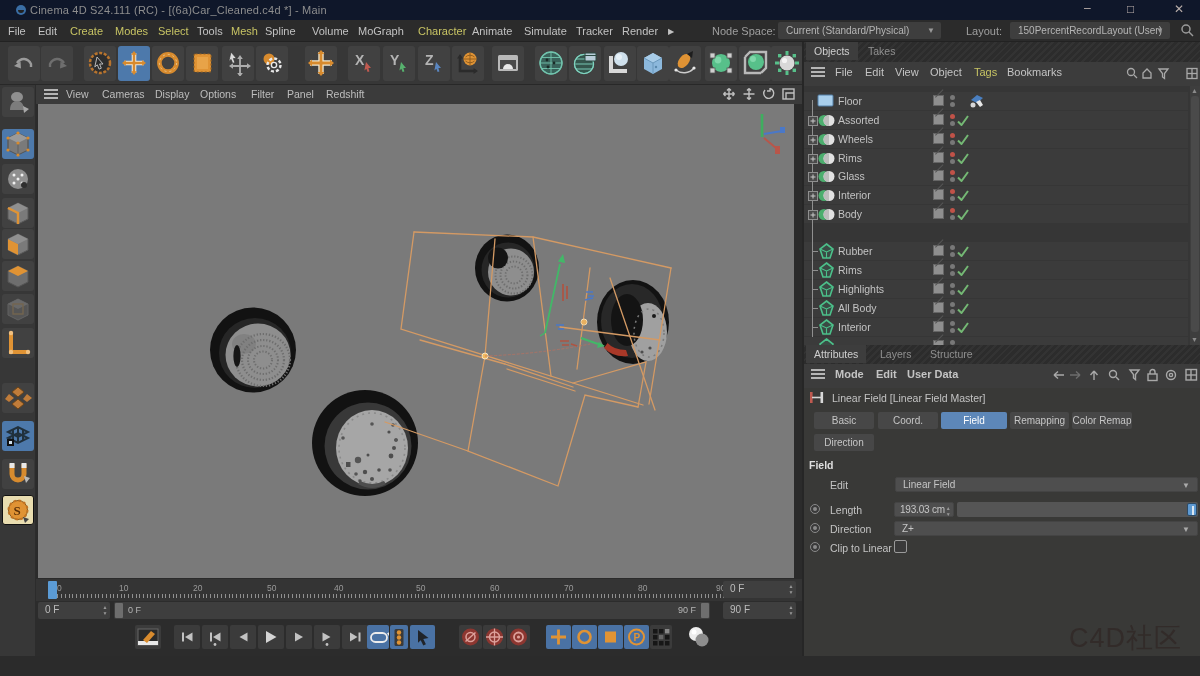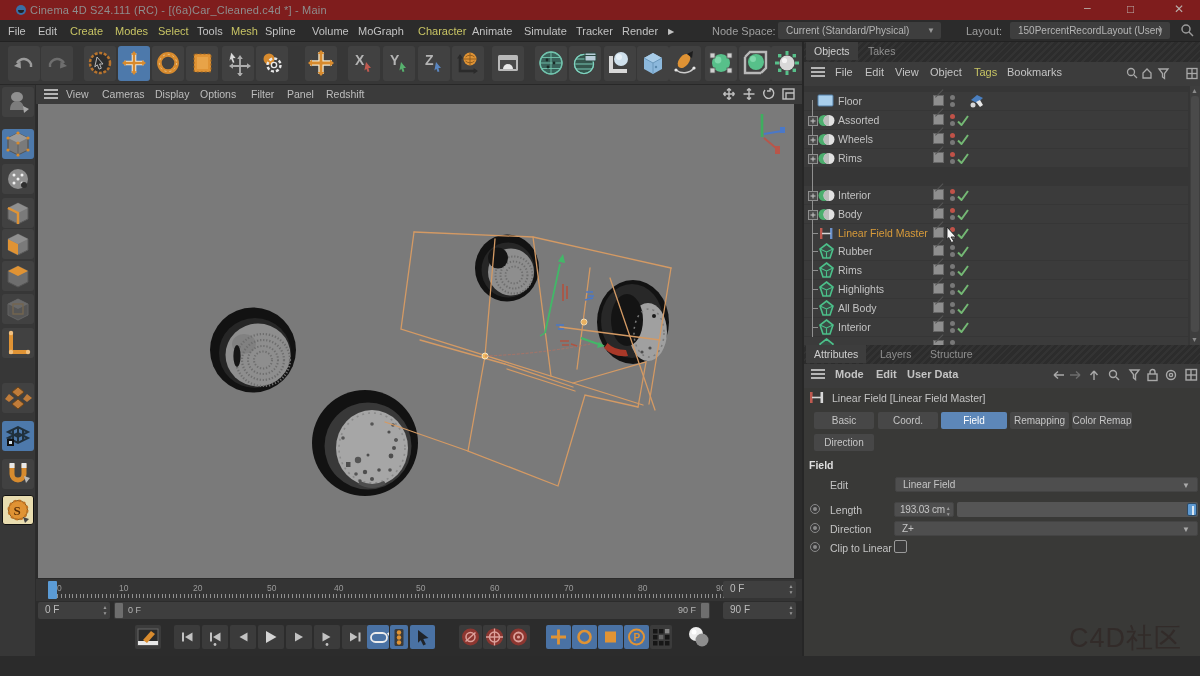--- a/index.html
+++ b/index.html
@@ -1,20 +1,20 @@
 <!DOCTYPE html>
 <html><head><meta charset="utf-8">
 <style>
 *{margin:0;padding:0;box-sizing:border-box}
 html,body{width:1200px;height:676px;overflow:hidden;background:#2b2b2b;
  font-family:"Liberation Sans",sans-serif;}
 .abs{position:absolute}
 #stage{position:relative;width:1200px;height:676px}
 
-#titlebar{left:0;top:0;width:1200px;height:20px;background:#7f1d1d;color:#8e8e8e;font-size:11px}
+#titlebar{left:0;top:0;width:1200px;height:20px;background:#0f172a;color:#8e8e8e;font-size:11px}
 #titlebar .ttext{position:absolute;left:30px;top:4px;letter-spacing:.2px}
 .winbtn{position:absolute;top:2px;color:#b9aeaa;font-size:12px}
 
 #menubar{left:0;top:20px;width:1200px;height:22px;background:#2b2b2b;color:#c2c2c2;font-size:11px;border-bottom:1px solid #222}
 #menubar span.mi{position:absolute;top:5px}
 .ylw{color:#c8c464}
 .mdrop{position:absolute;top:2px;height:17px;background:#3e3e3e;border-radius:2px;color:#b5b5b5;font-size:10px;line-height:17px;padding-left:8px}
 .mdrop .dn{position:absolute;right:6px;top:0px;font-size:8px;color:#999}
 
 #toolbar{left:0;top:42px;width:802px;height:43px;background:#373737;border-bottom:1px solid #282828}
@@ -620,20 +620,38 @@
             <path d="M11 3 a5.5 5.5 0 0 0 0 11" fill="#bdbdbd"></path>
           </svg>
    <span class="nm">Rims</span>
           <div class="vbox"></div>
    <div class="dot" style="top:3px;background:#c05248"></div>
           <div class="dot" style="top:10px"></div>
    <svg class="chk" style="position:absolute;left:152px;top:3px" width="13" height="12">
             <path d="M2 7.5 l3.5 3.5 l6.5 -9" stroke="#74b874" stroke-width="2" fill="none"></path>
           </svg>
   </div>
+  <div class="orow" style="top:81px">
+   <svg style="position:absolute;left:4px;top:5px;z-index:4" width="10" height="10">
+            <rect x="0.5" y="0.5" width="9" height="9" fill="#4a4a4a" stroke="#8f8f8f"></rect>
+            <path d="M2.5 5 h5 M5 2.5 v5" stroke="#c8c8c8" stroke-width="1"></path>
+          </svg>
+   <svg style="position:absolute;left:14px;top:1px" width="17" height="17">
+            <circle cx="6" cy="8.5" r="5.5" fill="#4cae6e"></circle>
+            <circle cx="11" cy="8.5" r="5.5" fill="#e2e2e2"></circle>
+            <path d="M11 3 a5.5 5.5 0 0 0 0 11" fill="#bdbdbd"></path>
+          </svg>
+   <span class="nm">Glass</span>
+          <div class="vbox"></div>
+   <div class="dot" style="top:3px;background:#c05248"></div>
+          <div class="dot" style="top:10px"></div>
+   <svg class="chk" style="position:absolute;left:152px;top:3px" width="13" height="12">
+            <path d="M2 7.5 l3.5 3.5 l6.5 -9" stroke="#74b874" stroke-width="2" fill="none"></path>
+          </svg>
+  </div>
   <div class="orow" style="top:100px">
    <svg style="position:absolute;left:4px;top:5px;z-index:4" width="10" height="10">
             <rect x="0.5" y="0.5" width="9" height="9" fill="#4a4a4a" stroke="#8f8f8f"></rect>
             <path d="M2.5 5 h5 M5 2.5 v5" stroke="#c8c8c8" stroke-width="1"></path>
           </svg>
    <svg style="position:absolute;left:14px;top:1px" width="17" height="17">
             <circle cx="6" cy="8.5" r="5.5" fill="#4cae6e"></circle>
             <circle cx="11" cy="8.5" r="5.5" fill="#e2e2e2"></circle>
             <path d="M11 3 a5.5 5.5 0 0 0 0 11" fill="#bdbdbd"></path>
           </svg>
@@ -654,38 +672,20 @@
             <circle cx="6" cy="8.5" r="5.5" fill="#4cae6e"></circle>
             <circle cx="11" cy="8.5" r="5.5" fill="#e2e2e2"></circle>
             <path d="M11 3 a5.5 5.5 0 0 0 0 11" fill="#bdbdbd"></path>
           </svg>
    <span class="nm">Body</span>
           <div class="vbox"></div>
    <div class="dot" style="top:3px;background:#c05248"></div>
           <div class="dot" style="top:10px"></div>
    <svg class="chk" style="position:absolute;left:152px;top:3px" width="13" height="12">
             <path d="M2 7.5 l3.5 3.5 l6.5 -9" stroke="#74b874" stroke-width="2" fill="none"></path>
-          </svg>
-  </div>
-  <div class="orow" style="top:138px">
-   <div style="position:absolute;left:8px;top:9px;width:6px;height:1px;background:#8f8f8f"></div>
-   <svg style="position:absolute;left:15px;top:2px" width="16" height="15">
-            <rect x="1" y="2" width="2.4" height="11" fill="#c05a50"></rect>
-            <rect x="11" y="2" width="2.4" height="11" fill="#6a90c8"></rect>
-            <line x1="3" y1="7.5" x2="11.5" y2="7.5" stroke="#d8d8d8" stroke-width="1.5"></line>
-          </svg>
-   <span class="nm" style="color:#d89b3a">Linear Field Master</span>
-          <div class="vbox"></div>
-   <div class="dot" style="top:3px;background:#c05248"></div>
-          <div class="dot" style="top:10px"></div>
-   <svg class="chk" style="position:absolute;left:152px;top:3px" width="13" height="12">
-            <path d="M2 7.5 l3.5 3.5 l6.5 -9" stroke="#74b874" stroke-width="2" fill="none"></path>
-          </svg>
-   <svg style="position:absolute;left:142px;top:2px;z-index:5" width="14" height="16">
-            <path d="M1 1 l9 10 l-5 0 l3 4.5 l-2.5 1 l-2.8-5 l-1.7 2 z" fill="#f4f4f4" stroke="#222" stroke-width=".9"></path>
           </svg>
   </div>
   <div class="orow" style="top:156px">
    <div style="position:absolute;left:8px;top:9px;width:6px;height:1px;background:#8f8f8f"></div>
    <svg style="position:absolute;left:14px;top:1px" width="17" height="17">
             <path d="M8.5 1 L15 6 L12 15 L5 15 L2 6 Z" fill="#3a4a44" stroke="#4cc08a" stroke-width="1.6"></path>
             <path d="M2 6 L8.5 9 L15 6 M8.5 9 V15" stroke="#4cc08a" stroke-width="1.1" fill="none"></path>
           </svg>
    <span class="nm">Rubber</span>
           <div class="vbox"></div>

